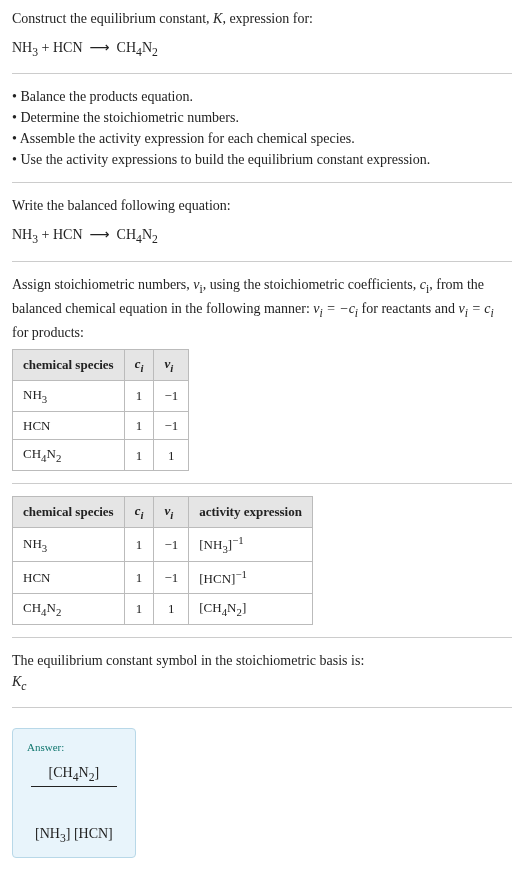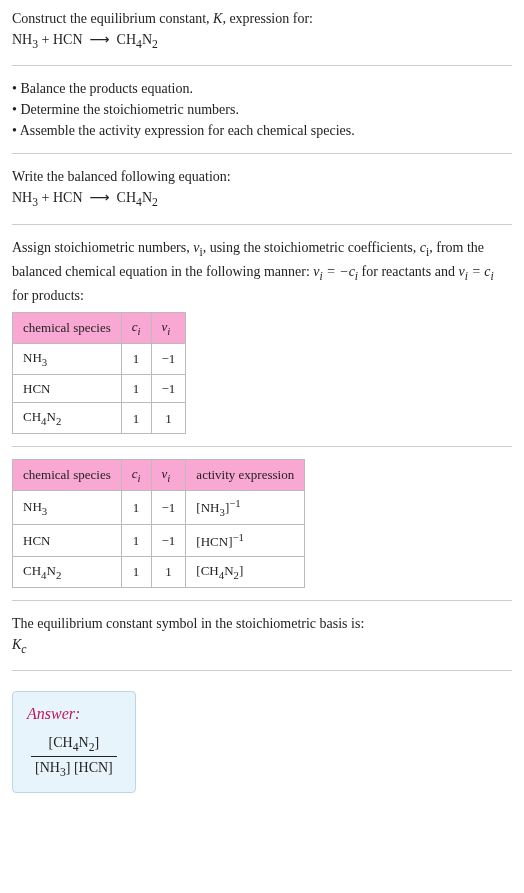--- a/index.html
+++ b/index.html
@@ -17,21 +17,21 @@
       margin-bottom: 10px;
     }
     hr {
       border: none;
       border-top: 1px solid #ccc;
       margin: 12px 0;
     }
     .equation {
       font-family: Georgia, serif;
       font-size: 14px;
-      margin-top: 0;
+      margin-top: 8px;
     }
     .italic {
       font-style: italic;
     }
     .bullet-list {
       margin: 4px 0 0 0;
       padding: 0;
       list-style: none;
     }
     .bullet-list li::before {
@@ -42,71 +42,72 @@
       margin-top: 6px;
       font-size: 13px;
     }
     th, td {
       border: 1px solid #bbb;
       padding: 4px 10px;
       text-align: left;
       vertical-align: middle;
     }
     th {
-      font-weight: normal;
-      background: #f9a8d4;
+      font-weight: bold;
+      background: #e5e5e5;
     }
     .answer-box {
       background: #e8f4fb;
       border: 1px solid #b8d8e8;
       border-radius: 4px;
       padding: 10px 14px;
       margin-top: 8px;
       display: inline-block;
     }
     .answer-label {
-      font-size: 16px;
-      color: #be185d;
+      font-size: 11px;
+      color: #0f766e;
       margin-bottom: 6px;
-      font-style: italic;
     }
     .center-num {
       text-align: center;
     }
     .frac {
       display: inline-block;
       vertical-align: middle;
       text-align: center;
       margin: 0 4px;
     }
     .frac .num {
       display: block;
       border-bottom: 1px solid #222;
       padding: 0 4px;
     }
     .frac .den {
       display: block;
       padding: 0 4px;
+      margin-top: 36px;
     }
   </style>
 </head>
 <body>
 
 <div class="section">
   <span>Construct the equilibrium constant, </span><span class="italic">K</span><span>, expression for:</span>
   <div class="equation">NH<sub>3</sub> + HCN &nbsp;⟶&nbsp; CH<sub>4</sub>N<sub>2</sub></div>
 </div>
 
 <hr>
 
 <div class="section">
   <ul class="bullet-list">
     <li>Balance the products equation.</li>
     <li>Determine the stoichiometric numbers.</li>
     <li>Assemble the activity expression for each chemical species.</li>
+    <li>Use the activity expressions to build the equilibrium constant expression.</li>
   </ul>
 </div>
 
 <hr>
 
 <div class="section">
   <div>Write the balanced following equation:</div>
   <div class="equation">NH<sub>3</sub> + HCN &nbsp;⟶&nbsp; CH<sub>4</sub>N<sub>2</sub></div>
 </div>
 

